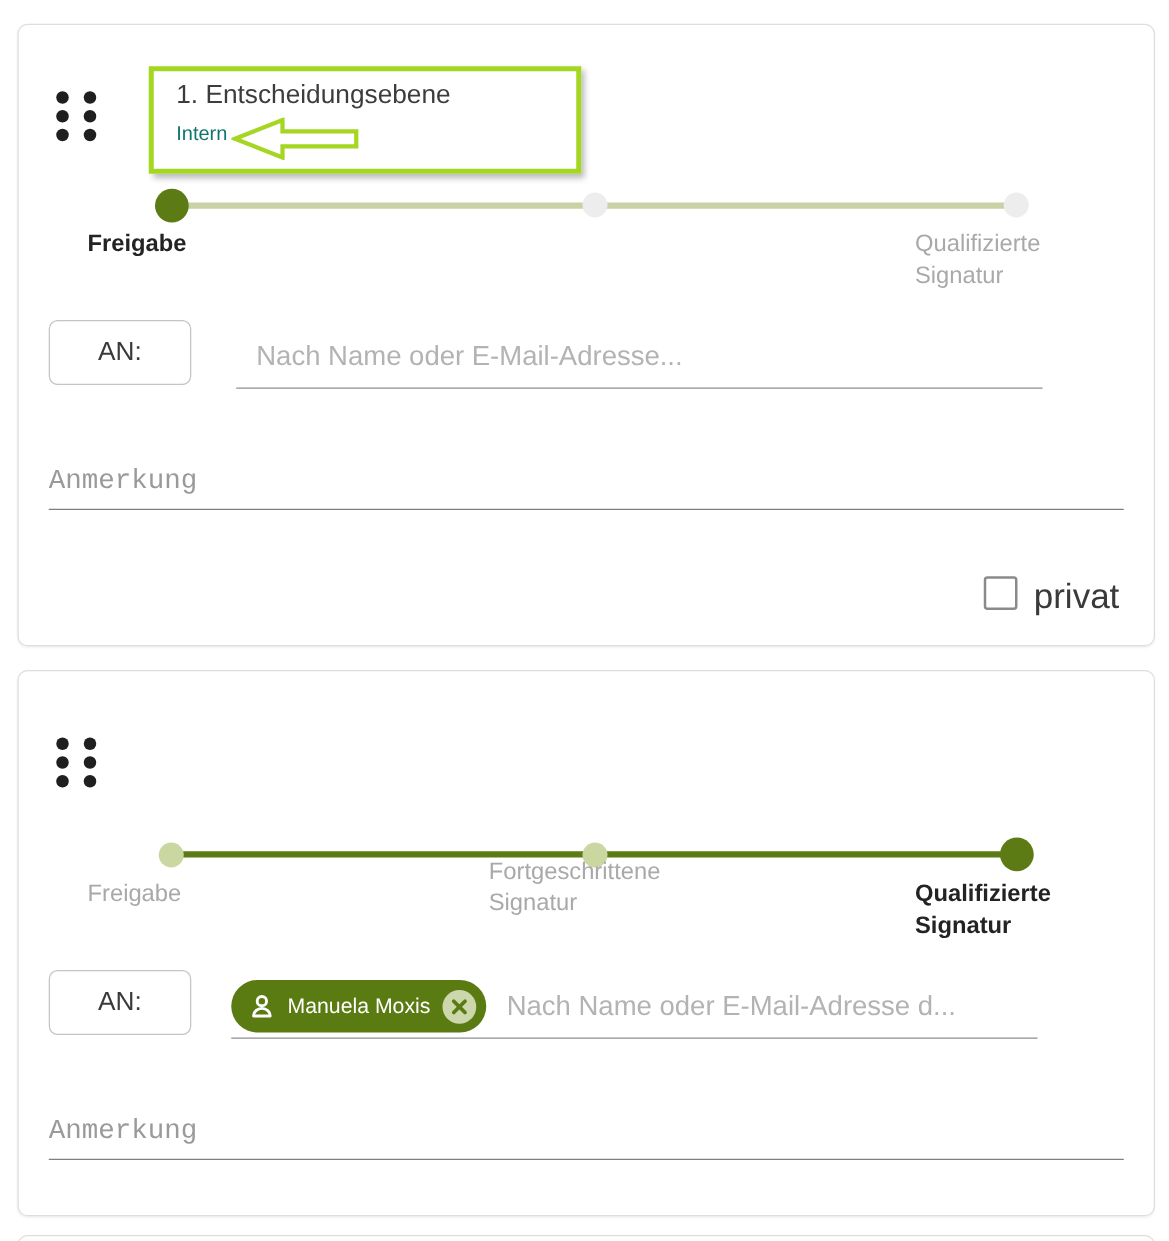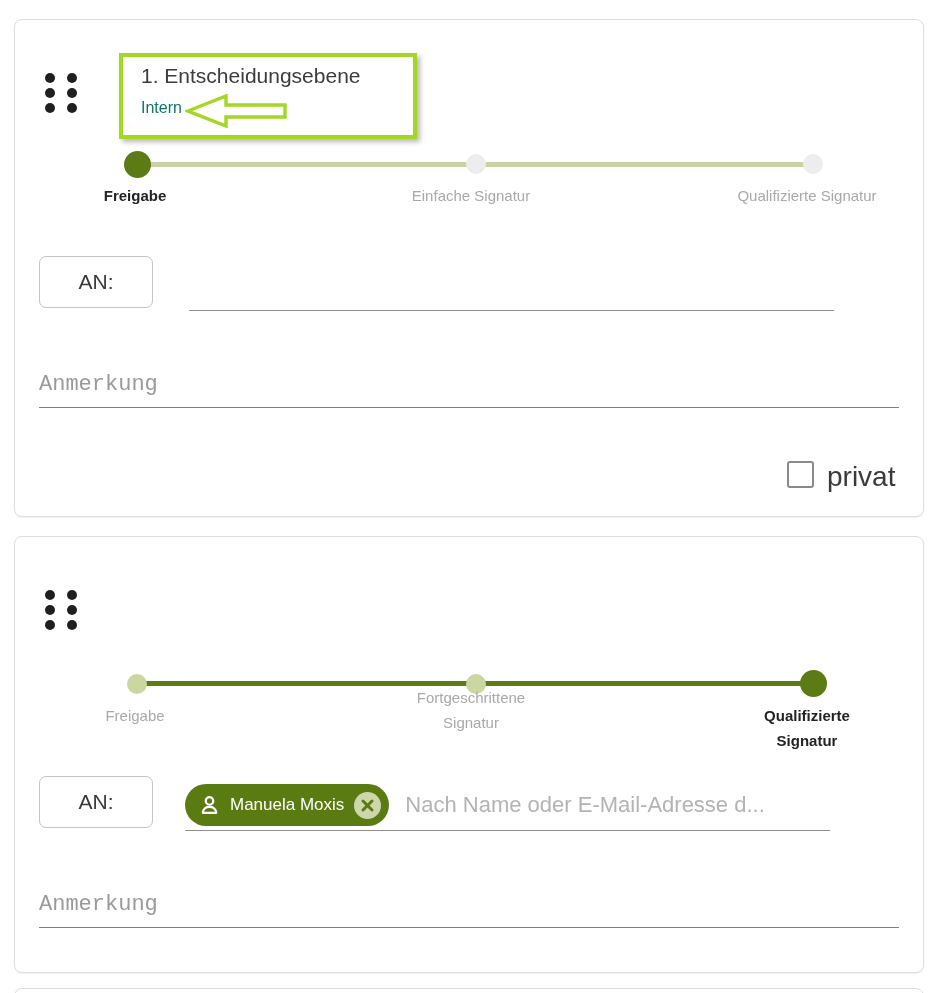--- a/index.html
+++ b/index.html
@@ -25,21 +25,21 @@
   .tb-sub{position:absolute;left:18px;top:42px;font-size:16px;color:#0f766e;white-space:nowrap;}
   .tb-arrow{position:absolute;left:62px;top:37px;}
   
   .step-line{position:absolute;height:5px;border-radius:2px;}
   .step-line.pale{background:#c9d2a5;}
   .step-line.dark{background:#5d7b14;}
   .sdot{position:absolute;border-radius:50%;}
   .sdot.active{width:27px;height:27px;background:#5d7b14;}
   .sdot.pale{width:20px;height:20px;background:#cbd7a0;}
   .sdot.gray{width:20px;height:20px;background:#ededed;}
-  .slabel{position:absolute;text-align:center;font-size:15px;line-height:25px;color:#a9a9a9;}
+  .slabel{position:absolute;text-align:left;font-size:19px;line-height:25px;color:#a9a9a9;}
   .slabel.active{color:#232323;font-weight:bold;}
   
   .an-btn{position:absolute;width:114px;height:52px;background:#fff;
     border:1px solid #c4c4c4;border-radius:7px;display:flex;align-items:center;
     justify-content:center;font-size:21px;color:#3a3a3a;cursor:pointer;}
   .recip-row{position:absolute;height:50px;display:flex;align-items:center;
     border-bottom:1px solid #8f8f8f;}
   .chip{height:42px;border-radius:21px;background:#5a7a12;display:flex;
     align-items:center;padding:0 8px 0 13px;flex:0 0 auto;cursor:default;}
   .chip-name{color:#ffffff;font-size:17px;margin:0 10px 0 9px;white-space:nowrap;}
@@ -66,41 +66,41 @@
 
   <div class="handle" style="left:30px;top:53px;">
     <span class="dot6"></span>
       <span class="dot6"></span>
     <span class="dot6"></span>
       <span class="dot6"></span>
     <span class="dot6"></span>
       <span class="dot6"></span>
   </div>
 
-  <div class="titlebox" style="left:104px;top:33px;width:290px;height:78px;">
+  <div class="titlebox" style="left:104px;top:33px;width:290px;height:78px;padding-left:48px;">
     <div class="tb-title">1. Entscheidungsebene</div>
     <div class="tb-sub">Intern</div>
     <span class="tb-arrow">
       <svg width="104" height="34" viewBox="0 0 104 34">
         <polygon points="3,17 41,2 41,11 100,11 100,23 41,23 41,32" fill="#ffffff" stroke="#a4d622" stroke-width="3.4" stroke-linejoin="miter"></polygon>
       </svg>
     </span>
   </div>
 
   <div class="step-line pale" style="left:122px;top:142px;width:676px;"></div>
   <div class="sdot active" style="left:109px;top:131px;"></div>
   <div class="sdot gray" style="left:451px;top:134px;"></div>
   <div class="sdot gray" style="left:788px;top:134px;"></div>
   <div class="slabel active" style="left:55px;top:163px;width:130px;">Freigabe</div>
-  <div class="slabel" style="left:391px;top:163px;width:130px;">Einfache Signatur</div>
   <div class="slabel" style="left:717px;top:163px;width:150px;">Qualifizierte Signatur</div>
 
   <button class="an-btn" style="left:24px;top:236px;">AN:</button>
 
   <div class="recip-row" style="left:174px;top:240px;width:645px;">
+    <input class="ghost-input" placeholder="Nach Name oder E-Mail-Adresse..." style="">
   </div>
 
   <input class="note-input" style="left: 24px; top: 352px; width: 860px;" placeholder="Anmerkung">
 
   <div class="pv-box" style="left:772px;top:441px;"></div>
   <div class="pv-label" style="left:812px;top:441px;">privat</div>
 </section>
 
 <section class="card" style="top:536px;height:435px;">
 

